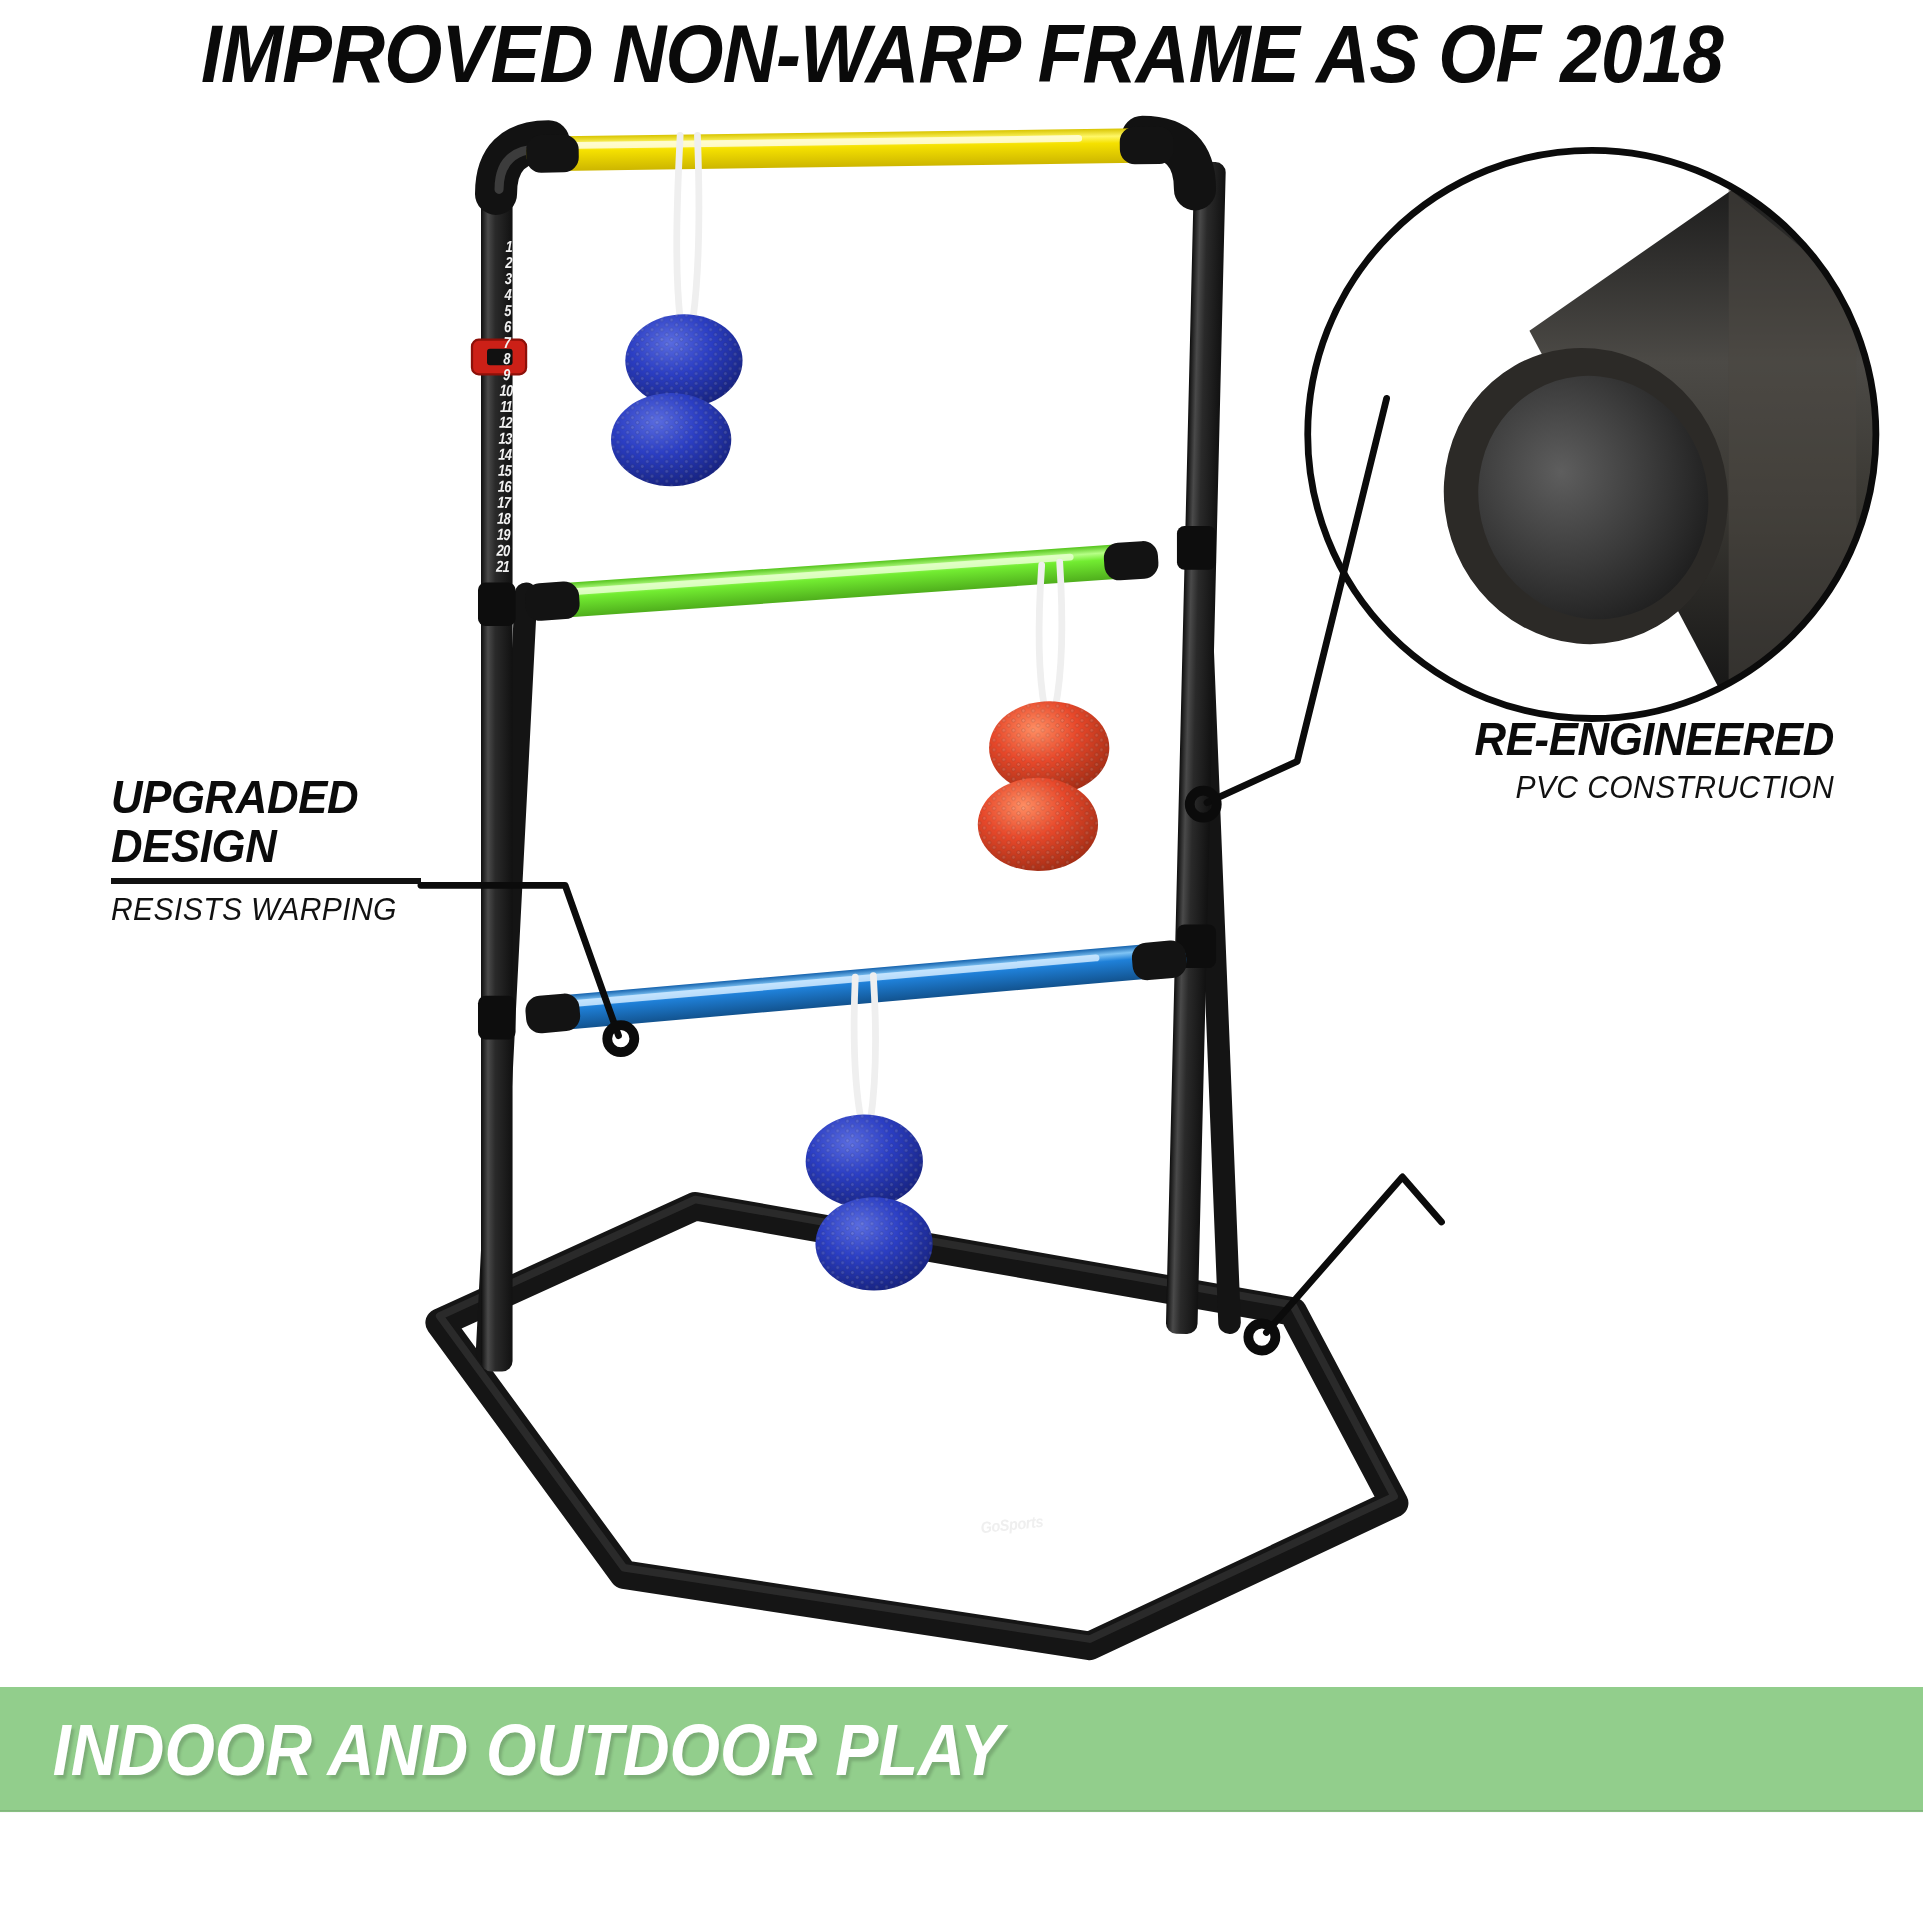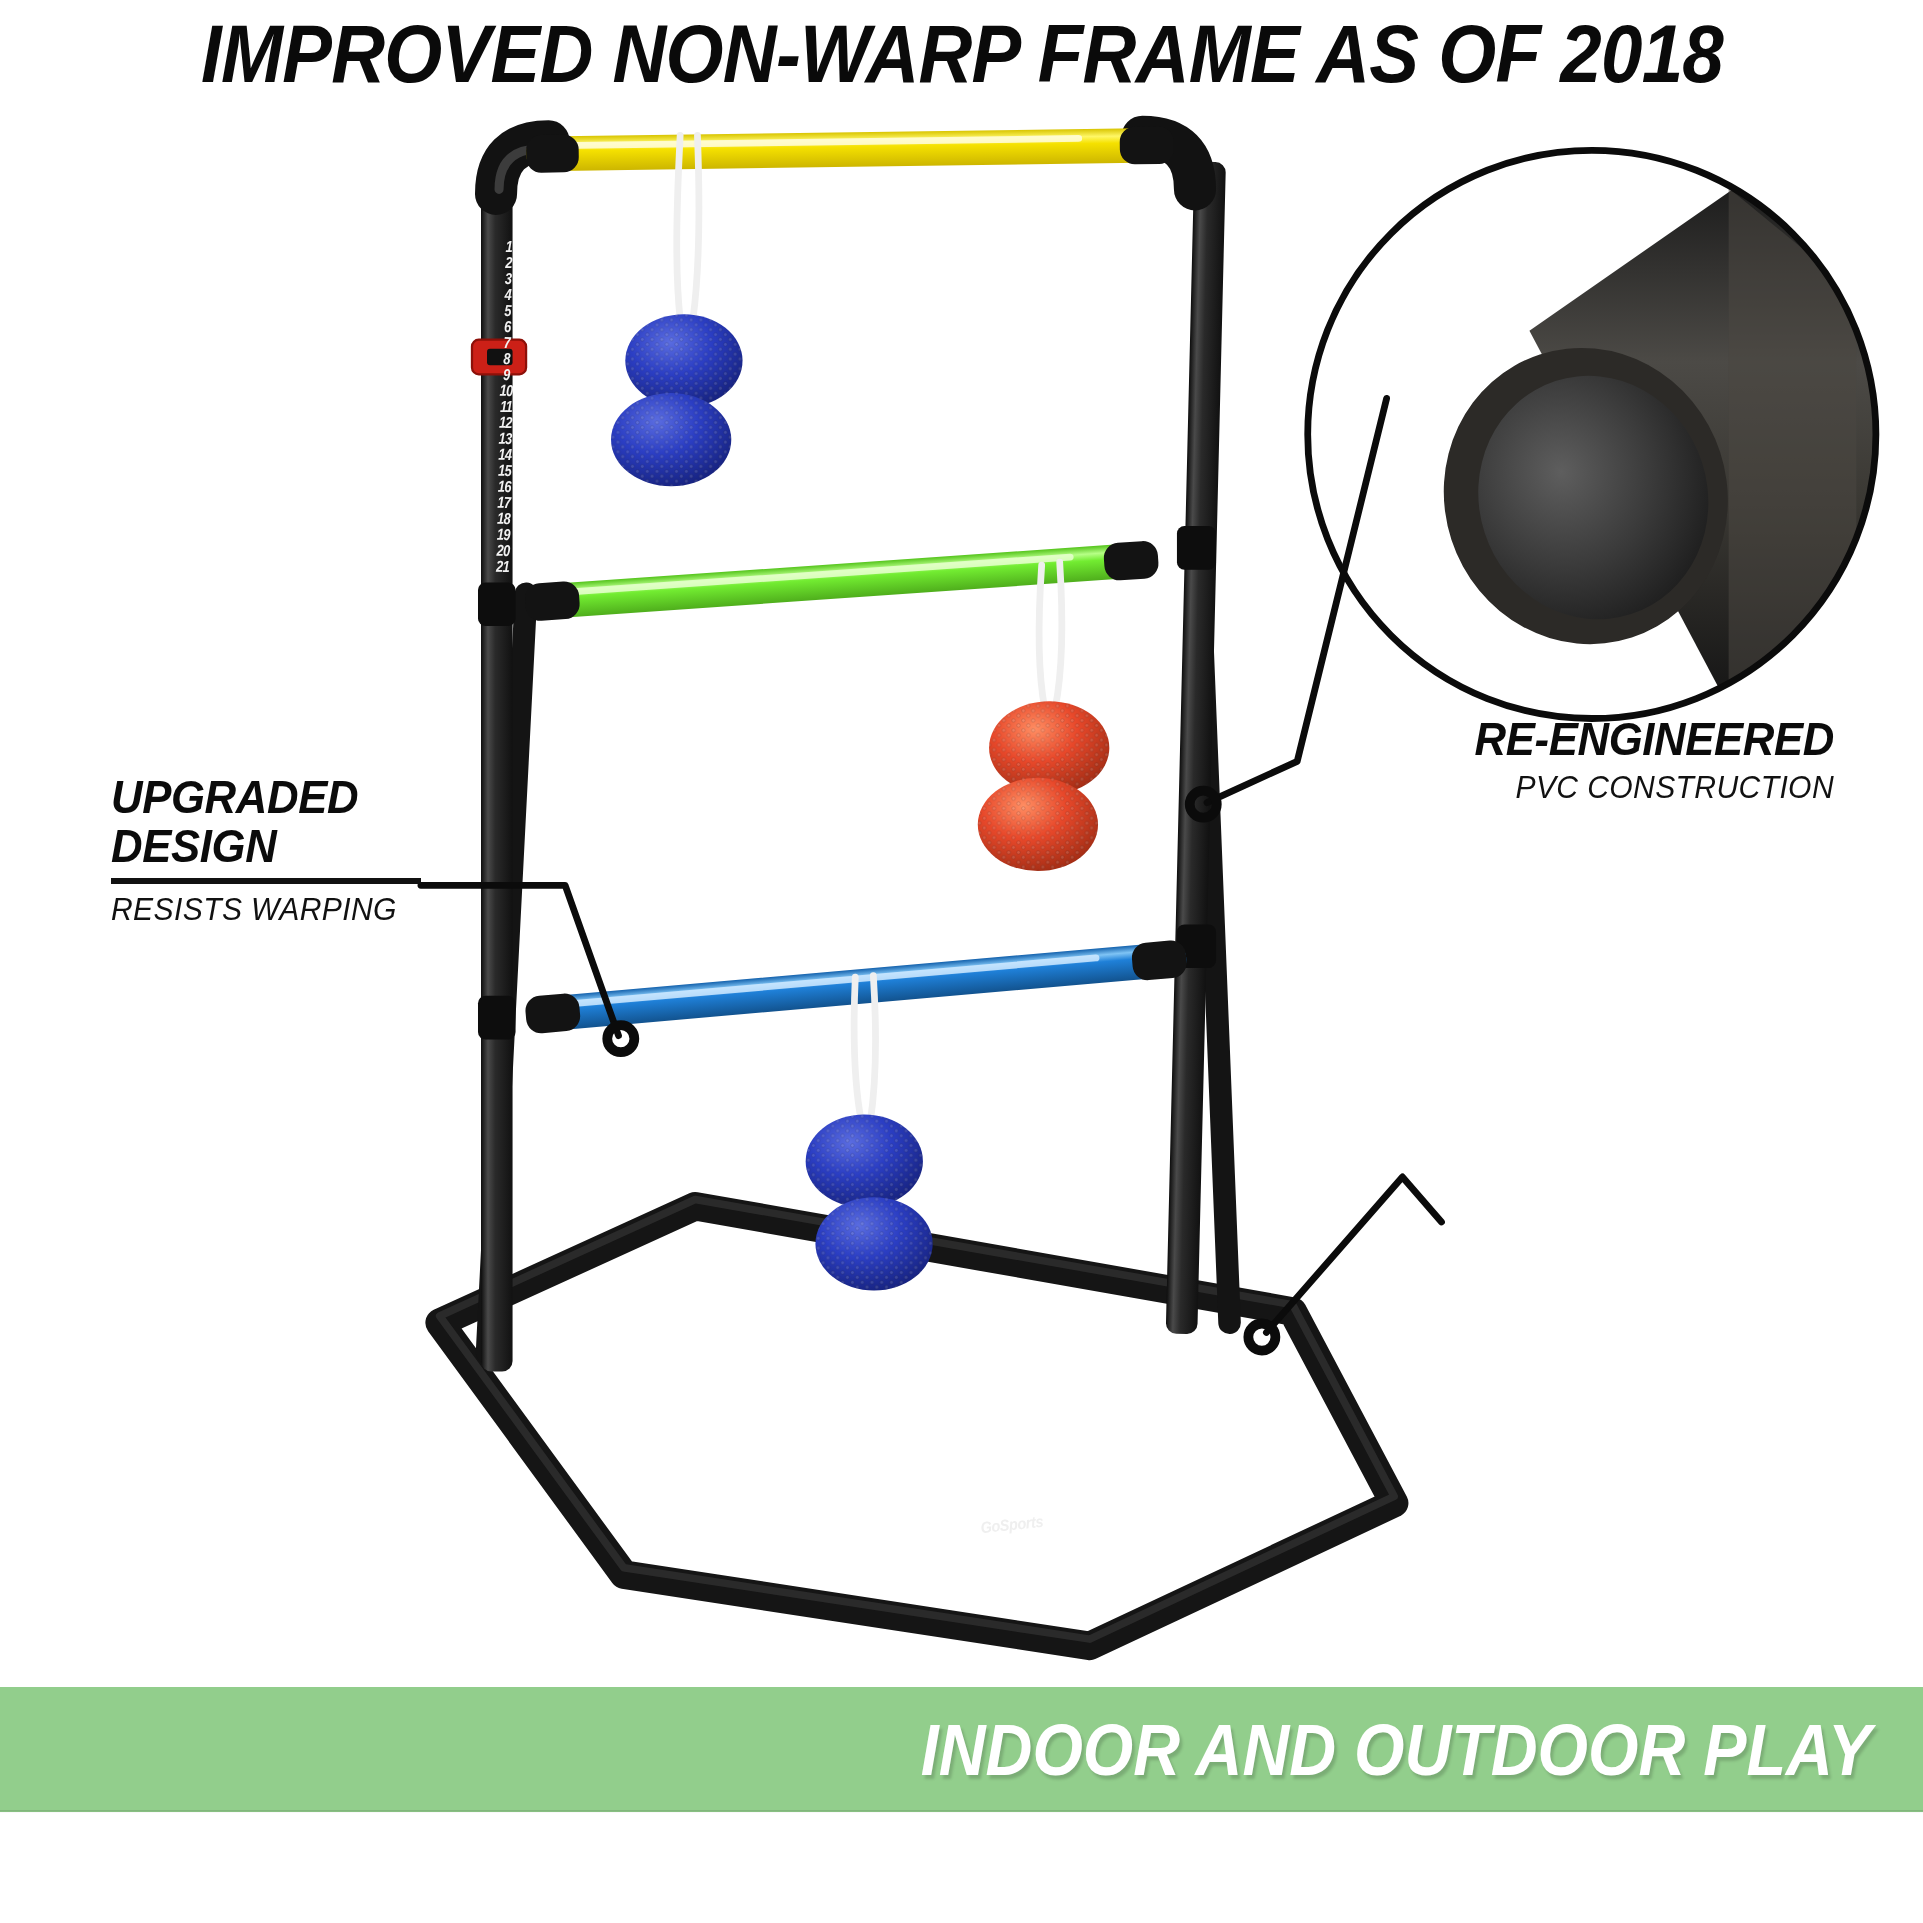--- a/index.html
+++ b/index.html
@@ -22,21 +22,21 @@
   .co-rule{height:5.3px;background:#111;margin:7.5px 0 9px 0;}
   .co-sub{font-weight:400;font-style:italic;font-size:32px;line-height:1.05;
     color:#111;letter-spacing:0.4px;transform:scaleX(.94);transform-origin:0 50%;}
   .co-sub.right{transform-origin:100% 50%;}
   .ta-r{text-align:right;}
 
   
   svg.layer{position:absolute;left:0;top:0;width:1924px;height:1924px;overflow:visible;}
 
   
-  .band{position:absolute;left:0;width:1924px;display:flex;align-items:center;justify-content:flex-end;}
+  .band{position:absolute;left:0;width:1924px;display:flex;align-items:center;justify-content:flex-start;}
   .band-a{top:1687px;height:125px;background:#92ce8c;}
   .band-b{top:1812px;height:112px;background:#62ae2b;}
   .band-txt{color:#fff;font-weight:700;font-style:italic;line-height:1;white-space:nowrap;
     text-shadow:3px 3.8px 3px rgba(0,0,0,.16);transform:scaleX(.90);}
   .band-a .band-txt{font-size:72px;}
   .band-b .band-txt{font-size:60px;}
   .band-sep{position:absolute;left:0;top:1810px;width:1924px;height:3px;
     background:linear-gradient(180deg,rgba(0,0,0,.14),rgba(0,0,0,0));}
 
   

